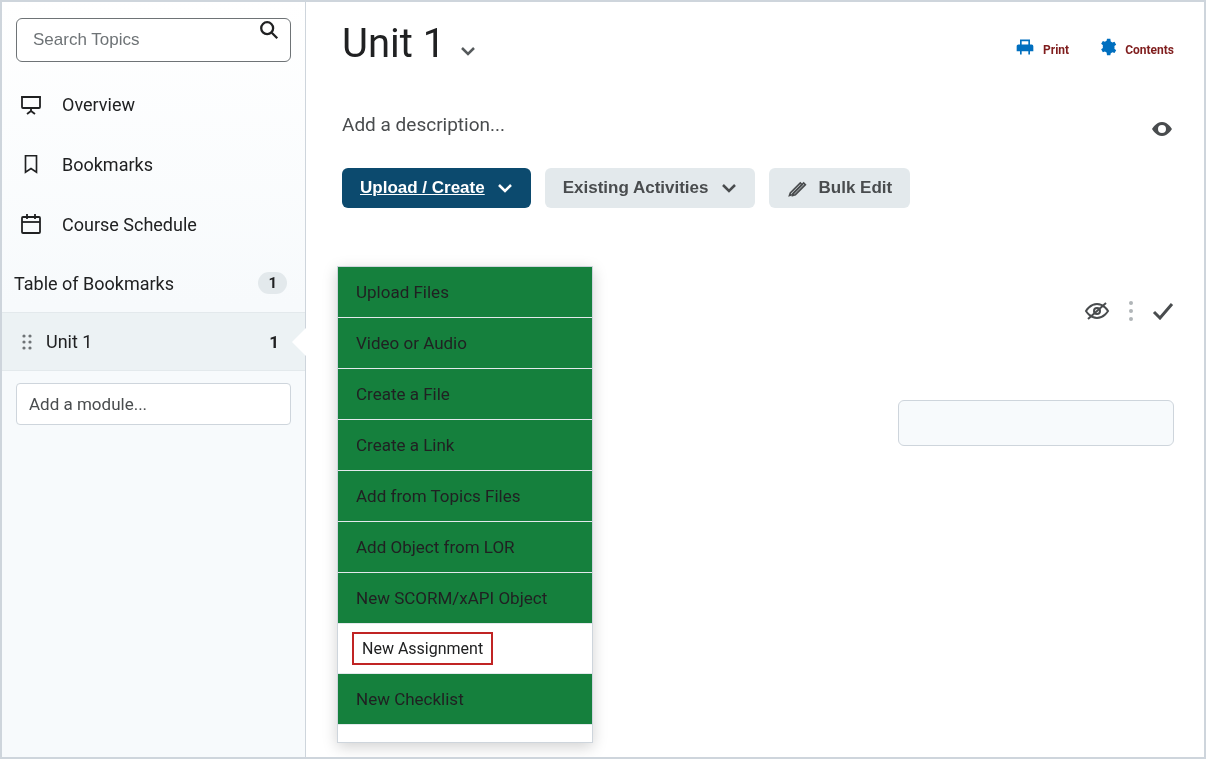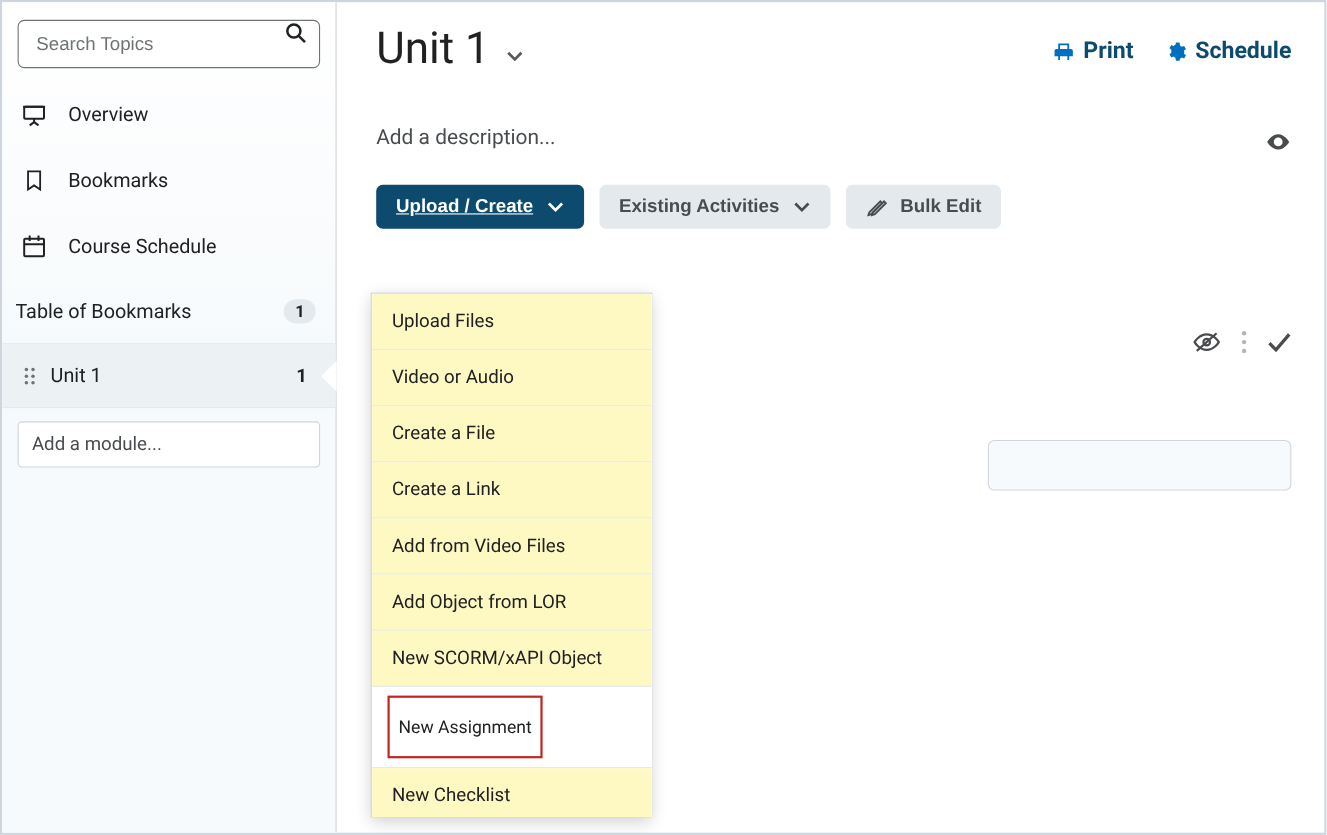--- a/index.html
+++ b/index.html
@@ -103,22 +103,22 @@
   .title-left { display: flex; align-items: baseline; gap: 14px; }
   .page-title {
     font-size: 40px; font-weight: 400; color: #202122;
     margin: 0;
   }
   .action-links {
     display: flex; gap: 28px; align-items: center;
     margin-top: 6px;
   }
   .action-link {
-    display: flex; align-items: center; gap: 8px;
-    color: #0c4a6e; font-weight: 700; font-size: 21px;
+    display: flex; align-items: flex-end; gap: 8px;
+    color: #7f1d1d; font-weight: 700; font-size: 12px;
     cursor: pointer;
   }
   .placeholder-link {
     font-size: 19px; color: #494C4E;
     margin-top: 46px; cursor: pointer;
   }
   .eye-row {
     position: absolute; right: 30px; top: 118px;
     color: #494C4E;
   }
@@ -146,21 +146,21 @@
     overflow-y: scroll;
   }
   .dropdown::-webkit-scrollbar { width: 15px; }
   .dropdown::-webkit-scrollbar-thumb { background: #B0B5B8; }
   .dropdown::-webkit-scrollbar-track { background: #EDEDED; }
   .dd-item {
     padding: 15px 18px;
     border-bottom: 1px solid #E3E9EC;
     font-size: 17px; color: #202122;
     cursor: pointer;
-    background: #fef9c3;
+    background: #15803d;
   }
   .dd-wrap-highlight {
     border-bottom: 1px solid #E3E9EC;
     padding: 8px 14px;
   }
 
   
   .item-strip {
     position: absolute;
     top: 298px; right: 30px;
@@ -270,21 +270,21 @@
             </svg>
           </span>
           <span>Print</span>
         </div>
         <div class="action-link">
           <span>
             <svg width="20" height="20" viewBox="0 0 24 24" fill="#006FBF">
               <path d="M12 8a4 4 0 100 8 4 4 0 000-8zm9 4a7 7 0 00-.1-1.2l2.1-1.6-2-3.5-2.5 1a7 7 0 00-2-1.2L16 2h-4l-.5 2.5a7 7 0 00-2 1.2l-2.5-1-2 3.5 2.1 1.6A7 7 0 007 12c0 .4 0 .8.1 1.2L5 14.8l2 3.5 2.5-1a7 7 0 002 1.2L12 22h4l.5-2.5a7 7 0 002-1.2l2.5 1 2-3.5-2.1-1.6c.1-.4.1-.8.1-1.2z"></path>
             </svg>
           </span>
-          <span>Schedule</span>
+          <span>Contents</span>
         </div>
       </div>
     </div>
 
 
     <div class="eye-row">
       <svg width="24" height="18" viewBox="0 0 24 18" fill="#494C4E">
         <path d="M12 2C6 2 2 9 2 9s4 7 10 7 10-7 10-7-4-7-10-7zm0 11a4 4 0 110-8 4 4 0 010 8z"></path>
       </svg>
     </div>
@@ -343,21 +343,21 @@
 
     <div class="add-input-row"></div>
 
   </main>
 
   <div class="dropdown" id="dd">
       <div class="dd-item">Upload Files</div>
       <div class="dd-item">Video or Audio</div>
       <div class="dd-item">Create a File</div>
       <div class="dd-item">Create a Link</div>
-      <div class="dd-item">Add from Video Files</div>
+      <div class="dd-item">Add from Topics Files</div>
       <div class="dd-item">Add Object from LOR</div>
       <div class="dd-item">New SCORM/xAPI Object</div>
-      <div class="dd-wrap-highlight"><span style="display: inline-block; border: 2px solid rgb(192, 36, 36); padding: 17px 8px;">New Assignment</span></div>
+      <div class="dd-wrap-highlight"><span style="display: inline-block; border: 2px solid rgb(192, 36, 36); padding: 5px 8px;">New Assignment</span></div>
       <div class="dd-item">New Checklist</div>
       <div style="height: 60px;"></div>
     </div>
 
 </div>
 
 </body></html>

